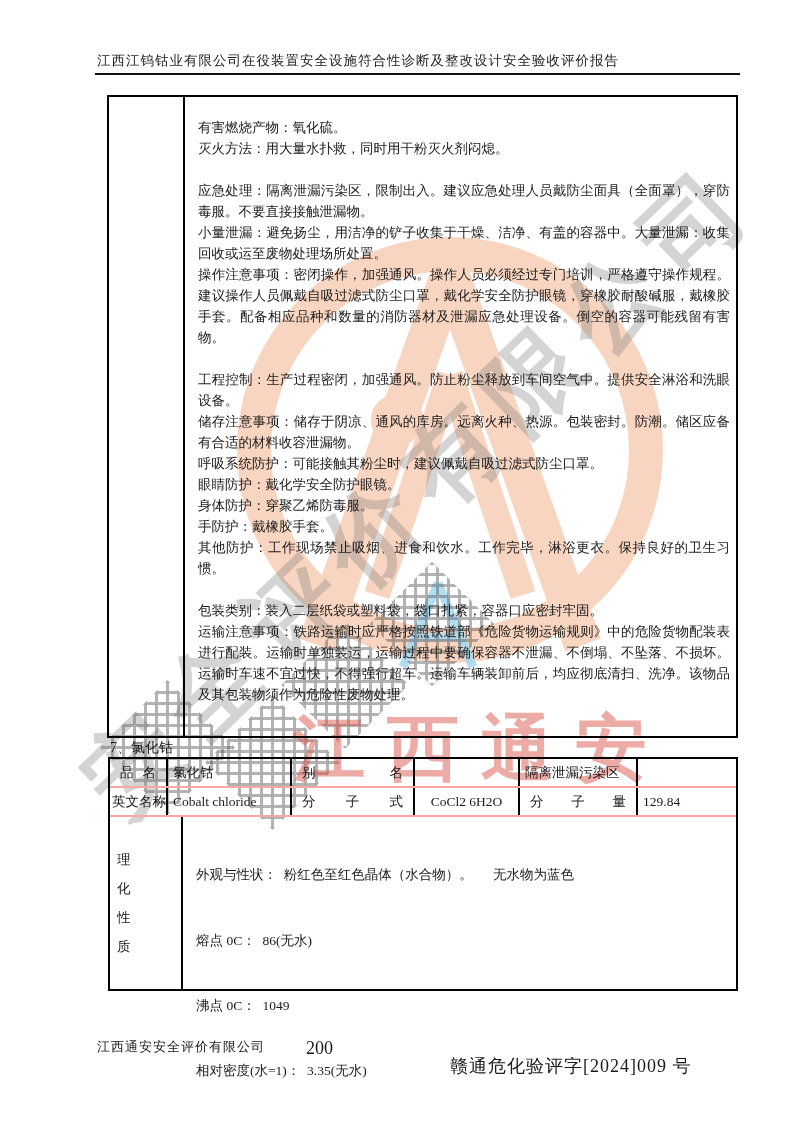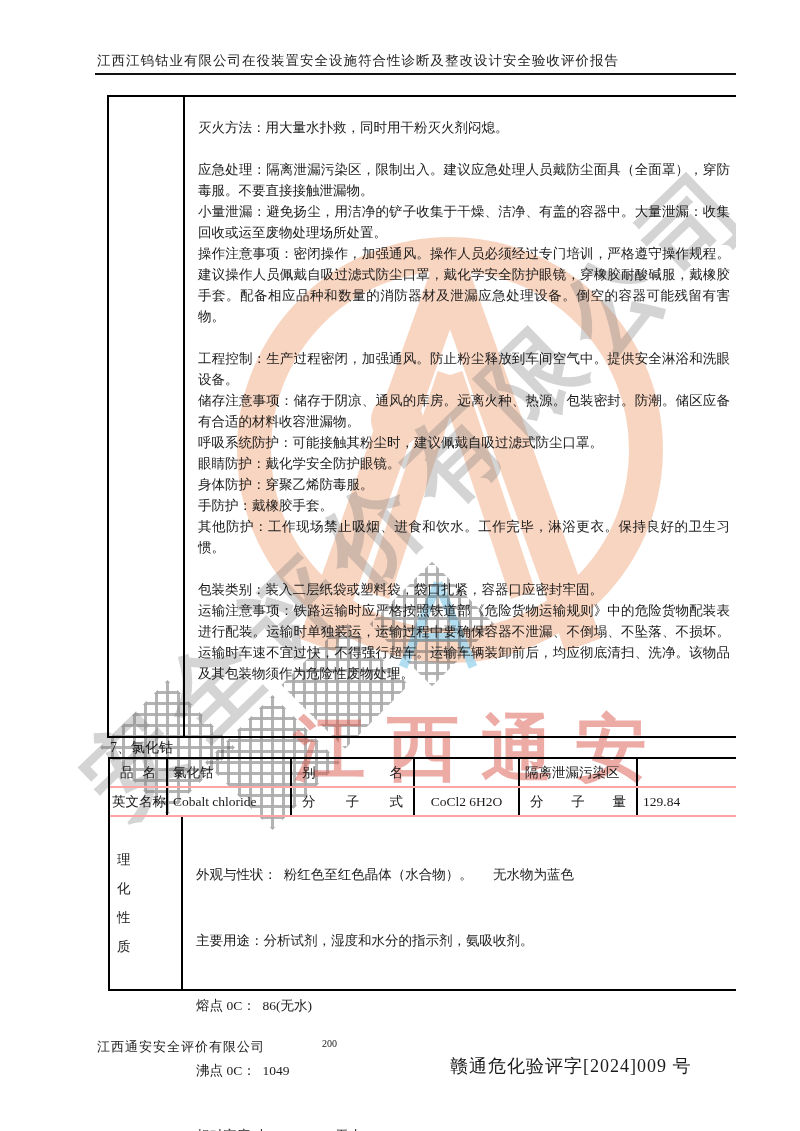--- a/index.html
+++ b/index.html
@@ -1,18 +1,18 @@
 <!DOCTYPE html>
 <html><head>
 <meta charset="utf-8">
 <style>
   html,body{margin:0;padding:0;background:#ffffff;}
   .page{
     position:relative;width:736px;height:1131px;background:#fff;overflow:hidden;
-    font-family:"Liberation Serif","DejaVu Serif",serif;color:#1a1a1a;
+    font-family:"Liberation Serif","DejaVu Serif",serif;color:#1a1a1a;padding-left:48px;
   }
   
   .header-title{
     position:absolute;left:97px;top:52px;font-size:13.5px;letter-spacing:1px;color:#222;
     white-space:nowrap;
   }
   .header-rule{
     position:absolute;left:95px;top:73px;width:645px;height:2px;background:#111;
   }
   
@@ -47,21 +47,21 @@
   .props-label{
     width:73px;box-sizing:border-box;border-right:2px solid #000;
     display:flex;align-items:center;padding-left:7px;
     font-size:13.5px;line-height:29px;white-space:pre-line;
   }
   .props-body{
     flex:1;padding:4px 4px 0 13px;font-size:13.5px;line-height:21.7px;white-space:pre-wrap;border-radius:21px;
   }
   
   .footer-company{position:absolute;left:97px;top:1038px;font-size:13px;letter-spacing:1px;}
-  .footer-page{position:absolute;left:322px;top:1038px;font-size:10px;}
+  .footer-page{position:absolute;left:306px;top:1038px;font-size:18px;}
   .footer-docno{position:absolute;left:450px;top:1054px;font-size:18px;letter-spacing:1px;}
   
   .wm{position:absolute;pointer-events:none;}
   .wm-logo{left:225px;top:225px;opacity:0.5;}
   .wm-blue{left:393px;top:575px;opacity:0.85;}
   .wm-diagonal{
     left:100px;top:735px;transform:rotate(-44deg);transform-origin:0 50%;
     font-size:95px;letter-spacing:16px;color:rgba(120,120,120,0.32);
     white-space:nowrap;font-weight:bold;
   }
@@ -108,20 +108,21 @@
   <div class="hatch h3"></div>
   <div class="hatch h4"></div>
 
   <div class="wm wm-diagonal">安全评价有限公司</div>
 
   <div class="wm wm-red">江西通安</div>
 
   <div class="safety-table">
     <div class="safety-vline"></div>
     <div class="safety-body">
+      <div class="para">有害燃烧产物：氧化硫。</div>
       <div class="para">灭火方法：用大量水扑救，同时用干粉灭火剂闷熄。</div>
       <div class="para"></div>
       <div class="para">应急处理：隔离泄漏污染区，限制出入。建议应急处理人员戴防尘面具（全面罩），穿防毒服。不要直接接触泄漏物。</div>
       <div class="para">小量泄漏：避免扬尘，用洁净的铲子收集于干燥、洁净、有盖的容器中。大量泄漏：收集回收或运至废物处理场所处置。</div>
       <div class="para">操作注意事项：密闭操作，加强通风。操作人员必须经过专门培训，严格遵守操作规程。建议操作人员佩戴自吸过滤式防尘口罩，戴化学安全防护眼镜，穿橡胶耐酸碱服，戴橡胶手套。配备相应品种和数量的消防器材及泄漏应急处理设备。倒空的容器可能残留有害物。</div>
       <div class="para"></div>
       <div class="para">工程控制：生产过程密闭，加强通风。防止粉尘释放到车间空气中。提供安全淋浴和洗眼设备。</div>
       <div class="para">储存注意事项：储存于阴凉、通风的库房。远离火种、热源。包装密封。防潮。储区应备有合适的材料收容泄漏物。</div>
       <div class="para">呼吸系统防护：可能接触其粉尘时，建议佩戴自吸过滤式防尘口罩。</div>
       <div class="para">眼睛防护：戴化学安全防护眼镜。</div>
@@ -161,21 +162,20 @@
         </div>
       <div class="chem-cell c5">129.84</div>
     </div>
     <div class="props-row">
       <div class="props-label">理
 化
 性
 质</div>
       <div class="props-body">
         <div>外观与性状：  粉红色至红色晶体（水合物）。      无水物为蓝色</div>
-        <div>主要用途：分析试剂，湿度和水分的指示剂，氨吸收剂。</div>
         <div>熔点 0C：  86(无水)</div>
         <div>沸点 0C：  1049</div>
         <div>相对密度(水=1)：  3.35(无水)</div>
         
         
         
       </div>
     </div>
   </div>
 

